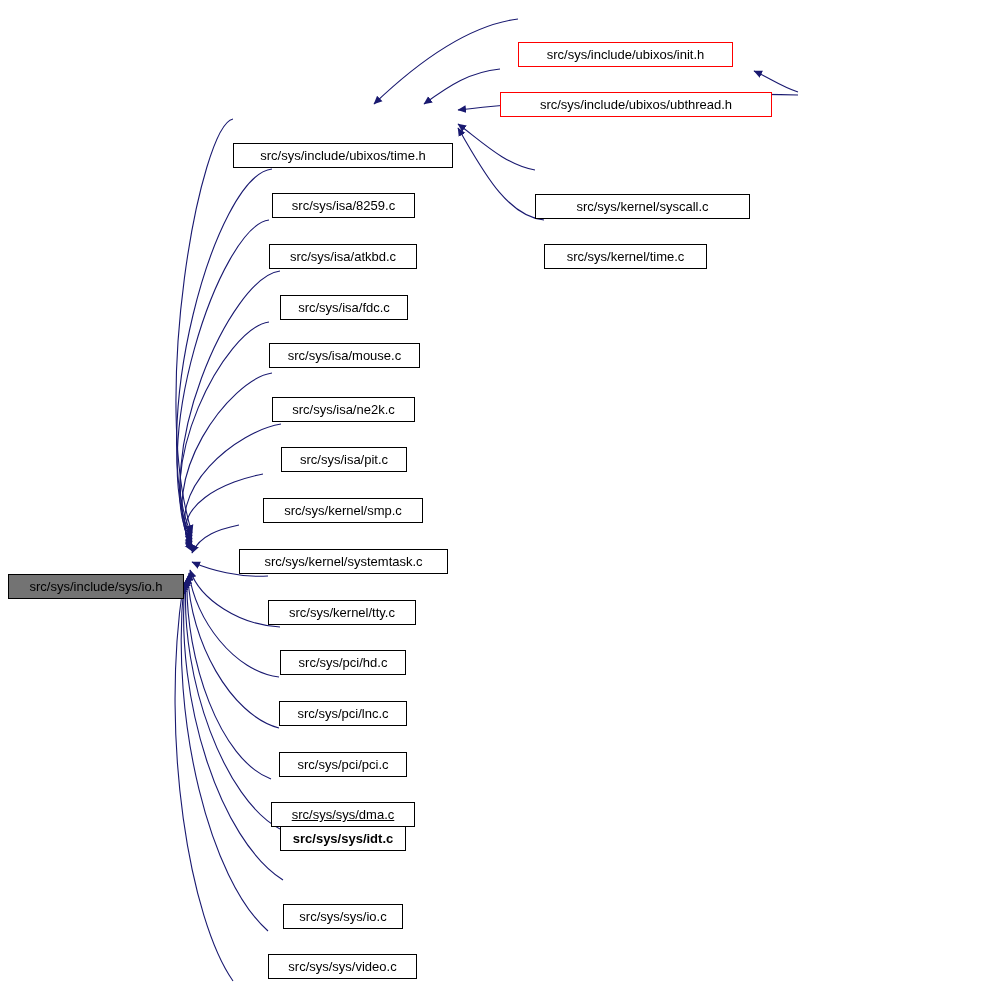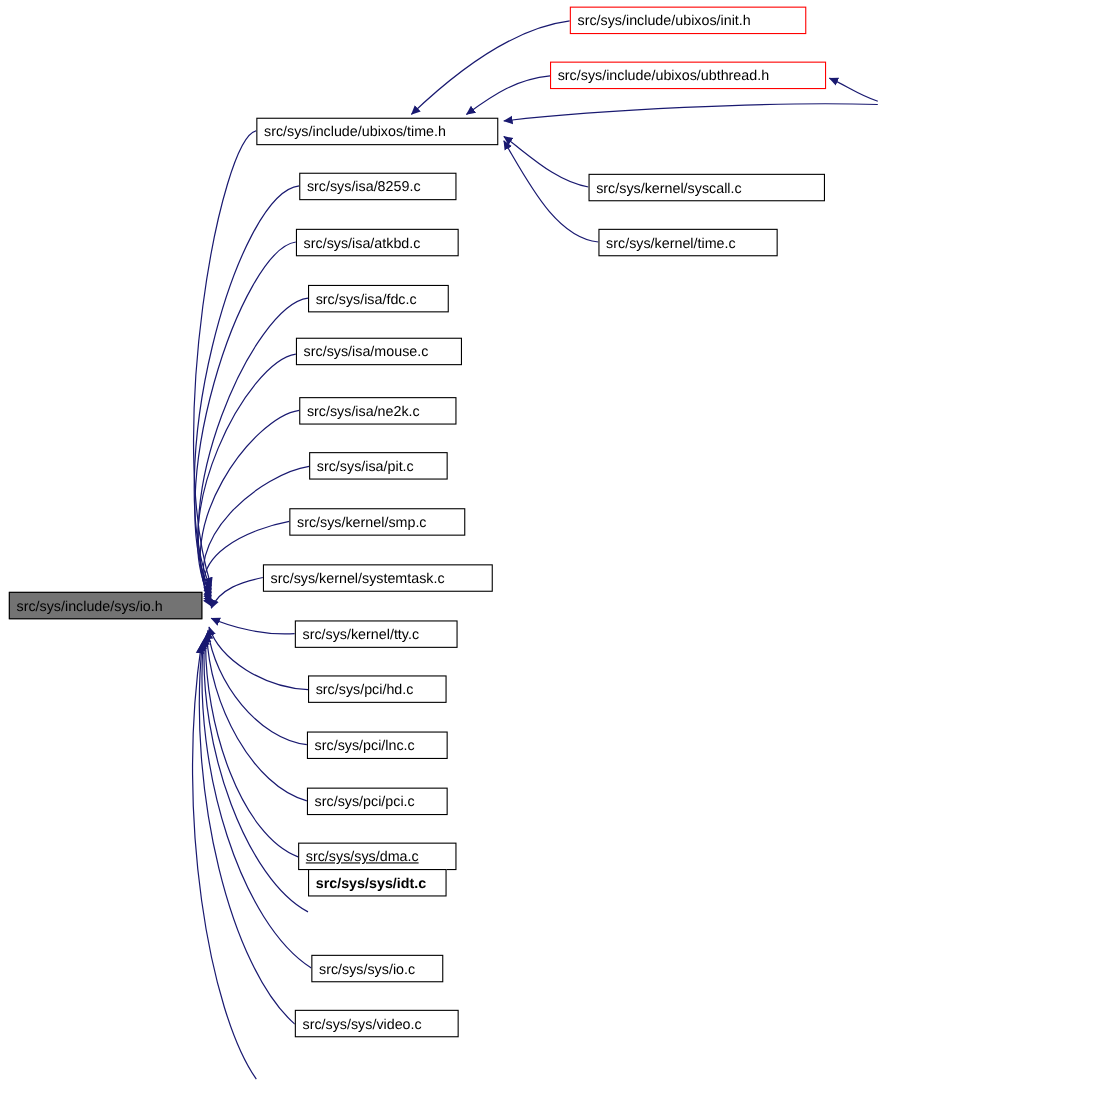--- a/index.html
+++ b/index.html
@@ -26,22 +26,24 @@
   .node {
     position: absolute;
     box-sizing: border-box;
     border: 1px solid #000000;
     background: #ffffff;
     color: #000000;
     font-size: 13px;
     line-height: 1;
     display: flex;
     align-items: center;
+    justify-content: center;
     white-space: nowrap;
     padding: 0 6px;
+    margin-top: 36px;
   }
   .node.red {
     border-color: #ff0000;
   }
   .node.current {
     background: #737373;
     border-color: #000000;
   }
 </style>
 </head>
@@ -88,21 +90,21 @@
 
   <div class="node current" style="left:8px;  top:538px; width:176px; height:25px;">
       <span>src/sys/include/sys/io.h</span>
     </div>
   <div class="node" style="left:233px;top:107px; width:220px; height:25px;">
       <span>src/sys/include/ubixos/time.h</span>
     </div>
   <div class="node red" style="left:518px;top:6px;   width:215px; height:25px;">
       <span>src/sys/include/ubixos/init.h</span>
     </div>
-  <div class="node red" style="left:500px;top:56px;  width:251px; height:25px;">
+  <div class="node red" style="left:500px;top:56px;  width:272px; height:25px;">
       <span>src/sys/include/ubixos/ubthread.h</span>
     </div>
   <div class="node" style="left:535px;top:158px; width:215px; height:25px;">
       <span>src/sys/kernel/syscall.c</span>
     </div>
   <div class="node" style="left:544px;top:208px; width:163px; height:25px;">
       <span>src/sys/kernel/time.c</span>
     </div>
   <div class="node" style="left:272px;top:157px; width:143px; height:25px;">
       <span>src/sys/isa/8259.c</span>

